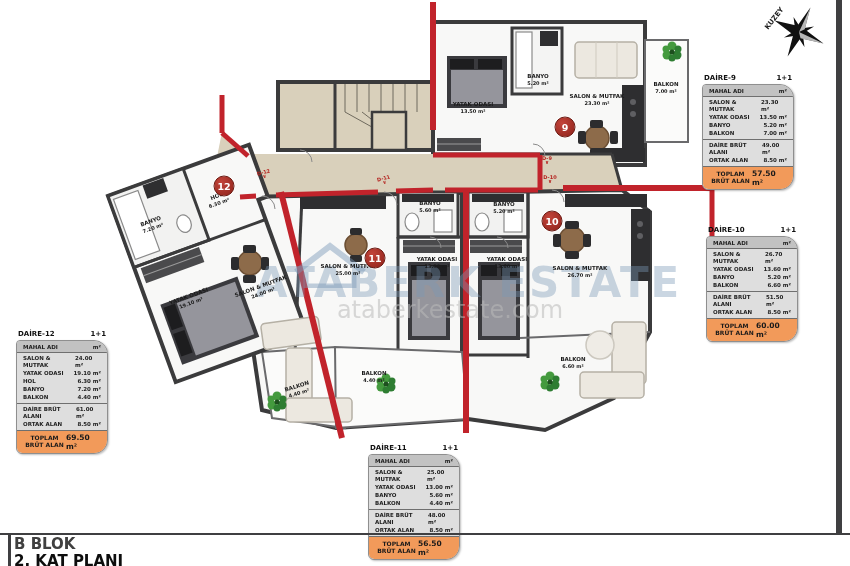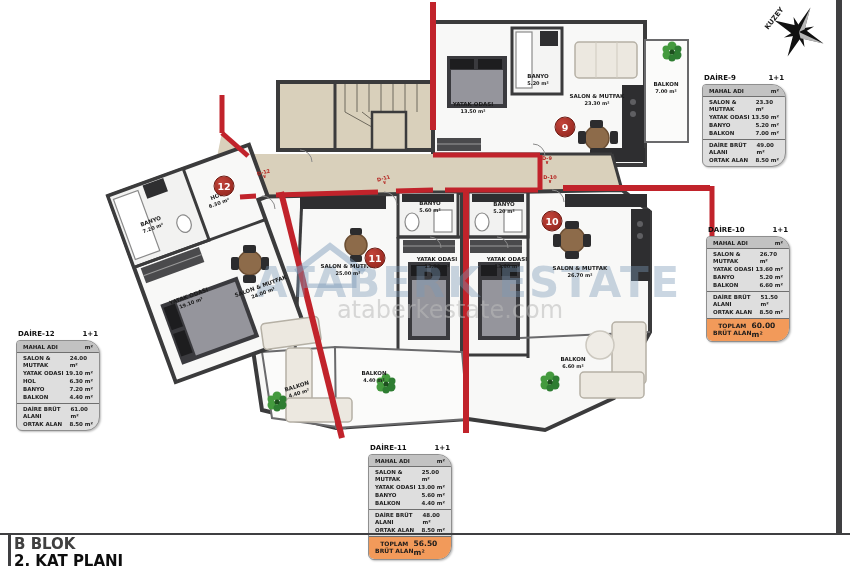--- a/index.html
+++ b/index.html
@@ -27,21 +27,21 @@
   .room-label .area{font-size:5px;font-weight:600;}
   .apt-marker{position:absolute;width:19px;height:19px;border-radius:50%;
               transform:translate(-50%,-50%);background:radial-gradient(circle at 35% 30%,#c2443a,#8e221a);
               border:1.5px solid #6d1a12;color:#fff;font-size:9.5px;font-weight:bold;
               display:flex;align-items:center;justify-content:center;box-shadow:0 0 0 1px rgba(255,255,255,.5);}
   .door-label{position:absolute;transform:translate(-50%,-50%);color:#b5231f;font-size:5px;
               font-weight:bold;text-align:center;line-height:1;white-space:nowrap;}
   .door-label .chev{font-size:5px;line-height:3px;display:block;}
 
   
-  .fp-table{position:absolute;width:84px;}
+  .fp-table{position:absolute;width:92px;}
   .fp-table .hdr{display:flex;justify-content:space-between;font-size:7px;font-weight:bold;
                  color:#111;padding:0 2px 2px 2px;}
   .fp-table .box{background:#dedede;border:1px solid #8f8f8f;border-radius:4px 14px 14px 6px;
                  overflow:hidden;box-shadow:1px 1px 2px rgba(0,0,0,.25);}
   .fp-table .mahal{display:flex;justify-content:space-between;background:#c2c2c2;
                    border-bottom:1px solid #6f6f6f;font-size:5.5px;font-weight:bold;color:#222;
                    padding:2.5px 6px;}
   .fp-table .rowset{padding:1.5px 0;}
   .fp-table .row{display:flex;justify-content:space-between;font-size:5.5px;font-weight:bold;
                  color:#222;padding:0.5px 6px;line-height:7px;}
@@ -351,20 +351,24 @@
           <div class="summary">
             <div class="row">
               <span>DAİRE BRÜT ALANI</span>
               <span>49.00 m²</span>
             </div>
             <div class="row">
               <span>ORTAK ALAN</span>
               <span>8.50 m²</span>
             </div>
           </div>
+          <div class="total">
+            <span class="tl">TOPLAM BRÜT ALAN</span>
+            <span class="tv">57.50 m²</span>
+          </div>
         </div>
       </div>
       <div class="fp-table" style="left: 706px; top: 226px;">
         <div class="hdr">
           <span>DAİRE-10</span>
           <span>1+1</span>
         </div>
         <div class="box">
           <div class="mahal">
             <span>MAHAL ADI</span>
@@ -482,20 +486,24 @@
           </div>
           <div class="summary">
             <div class="row">
               <span>DAİRE BRÜT ALANI</span>
               <span>61.00 m²</span>
             </div>
             <div class="row">
               <span>ORTAK ALAN</span>
               <span>8.50 m²</span>
             </div>
+          </div>
+          <div class="total">
+            <span class="tl">TOPLAM BRÜT ALAN</span>
+            <span class="tv">69.50 m²</span>
           </div>
         </div>
       </div>
     </div>
 
   
   <div class="frame-right"></div>
   <div class="frame-bottom"></div>
   <div class="frame-bl"></div>
   <div class="sheet-title">B BLOK</div>

